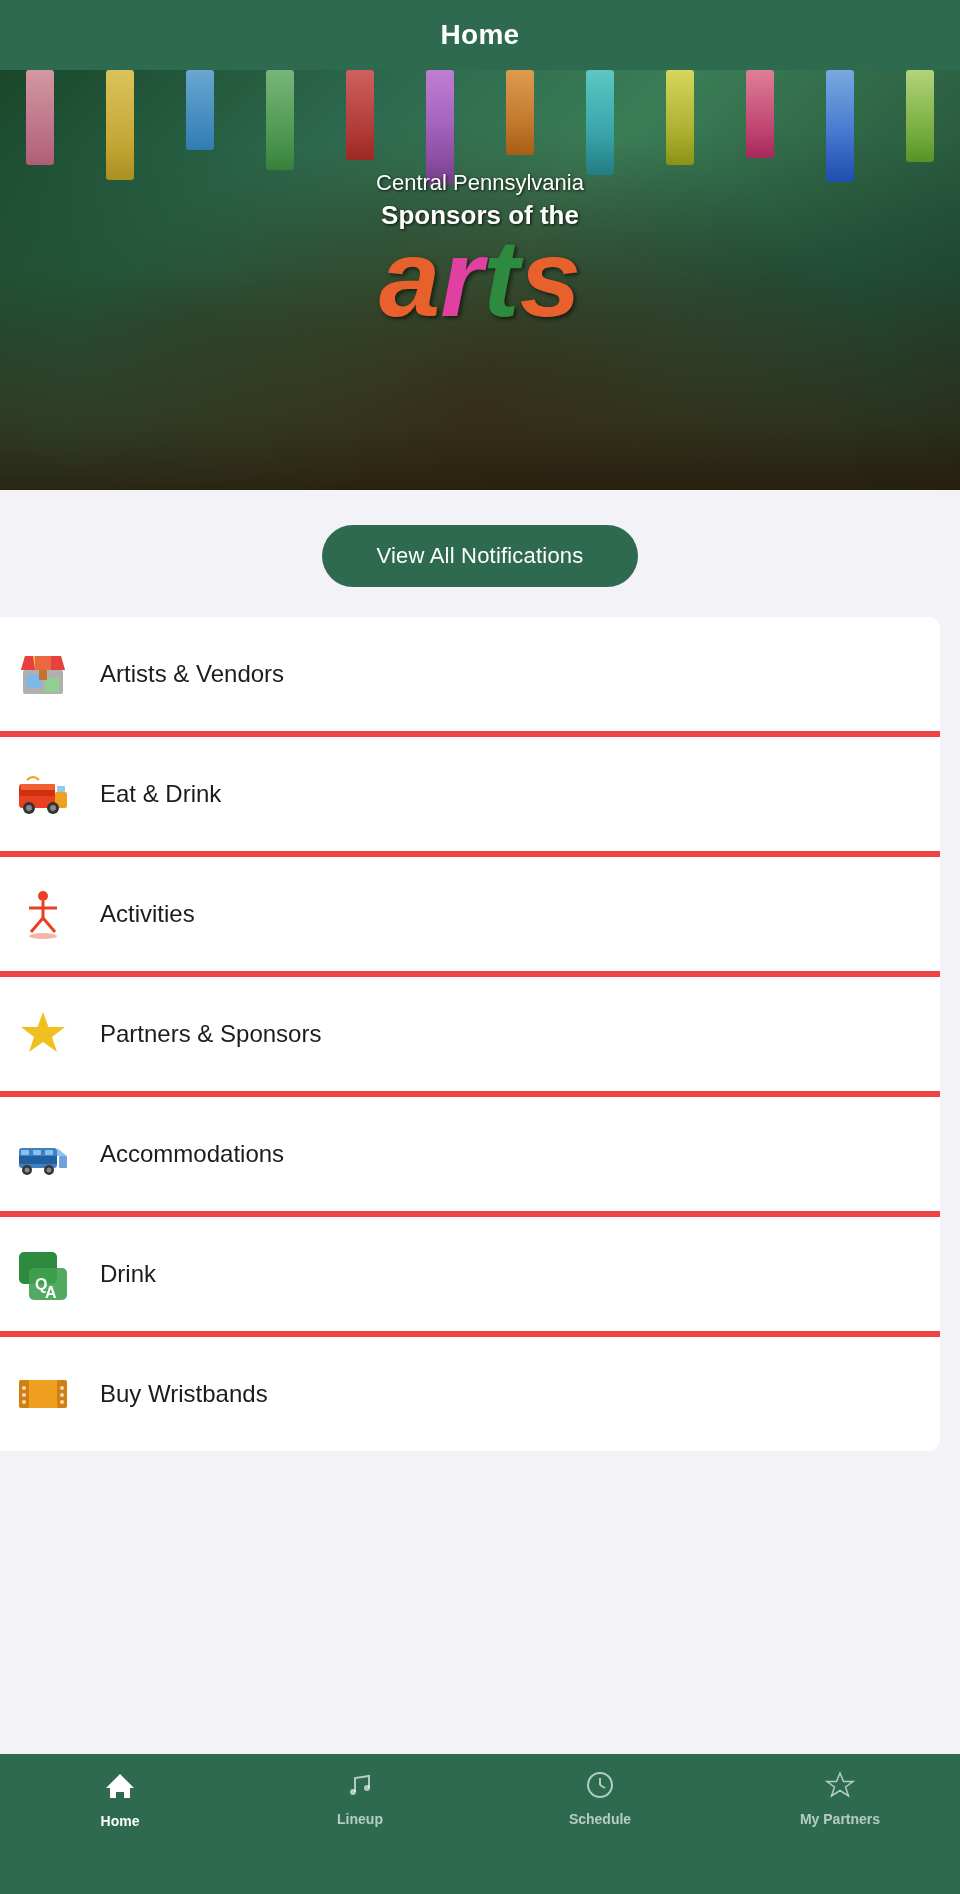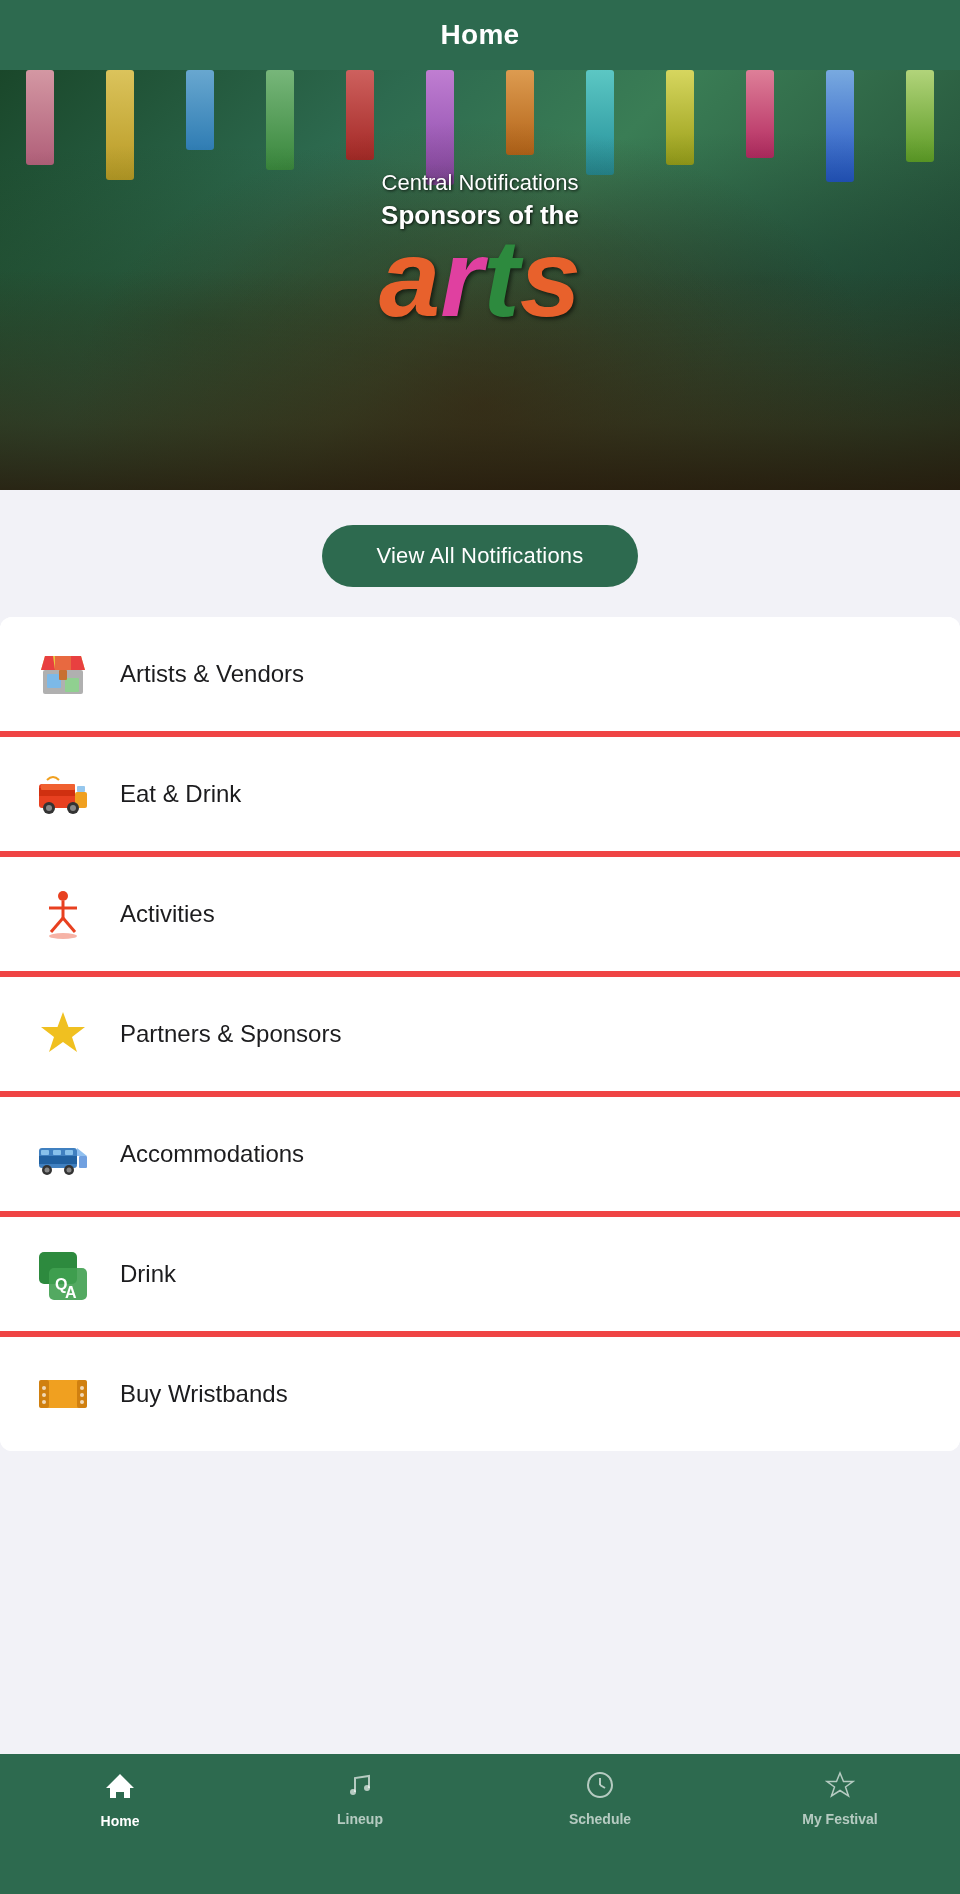--- a/index.html
+++ b/index.html
@@ -163,21 +163,21 @@
       text-shadow: 2px 2px 4px rgba(0,0,0,0.6);
       font-style: italic;
     }
 
     
     .main-content {
       flex: 1;
       background: #f2f2f7;
       display: flex;
       flex-direction: column;
-      align-items: center;
+      align-items: flex-end;
       padding-bottom: 20px;
     }
 
     
     .notification-btn-wrap {
       margin: 35px auto 30px;
     }
 
     .notification-btn {
       background: #2d6a4f;
@@ -299,21 +299,21 @@
     <div class="flag flag-8"></div>
     <div class="flag flag-9"></div>
     <div class="flag flag-10"></div>
     <div class="flag flag-11"></div>
     <div class="flag flag-12"></div>
   </div>
   <div class="hero-crowd"></div>
   <div class="hero-crowd-sim"></div>
 
   <div class="hero-text-overlay">
-    <span class="hero-subtitle">Central Notifications</span>
+    <span class="hero-subtitle">Central Pennsylvania</span>
     <span class="hero-festival-line">Sponsors of the</span>
     <div class="hero-arts">
       <span class="arts-a">a</span>
       <span class="arts-r">r</span>
       <span class="arts-t">t</span>
       <span class="arts-s">s</span>
     </div>
   </div>
 </div>
 
@@ -448,15 +448,15 @@
           <circle cx="15" cy="15" r="12" stroke="currentColor" stroke-width="2" fill="none"></circle>
           <line x1="15" y1="8" x2="15" y2="15" stroke="currentColor" stroke-width="2"></line>
           <line x1="15" y1="15" x2="20" y2="18" stroke="currentColor" stroke-width="2"></line>
         </svg></div>
       <span class="tab-label">Schedule</span>
     </div>
     <div class="tab-item">
       <div class="tab-icon" style="color: rgba(255, 255, 255, 0.65);"><svg width="30" height="30" viewBox="0 0 30 30">
           <polygon points="15,3 18.5,11.5 28,11.5 20.5,17 23.5,26 15,20.5 6.5,26 9.5,17 2,11.5 11.5,11.5" stroke="currentColor" stroke-width="1.5" fill="none"></polygon>
         </svg></div>
-      <span class="tab-label">My Festival</span>
+      <span class="tab-label">My Partners</span>
     </div>
   </nav>
 
 </body></html>

